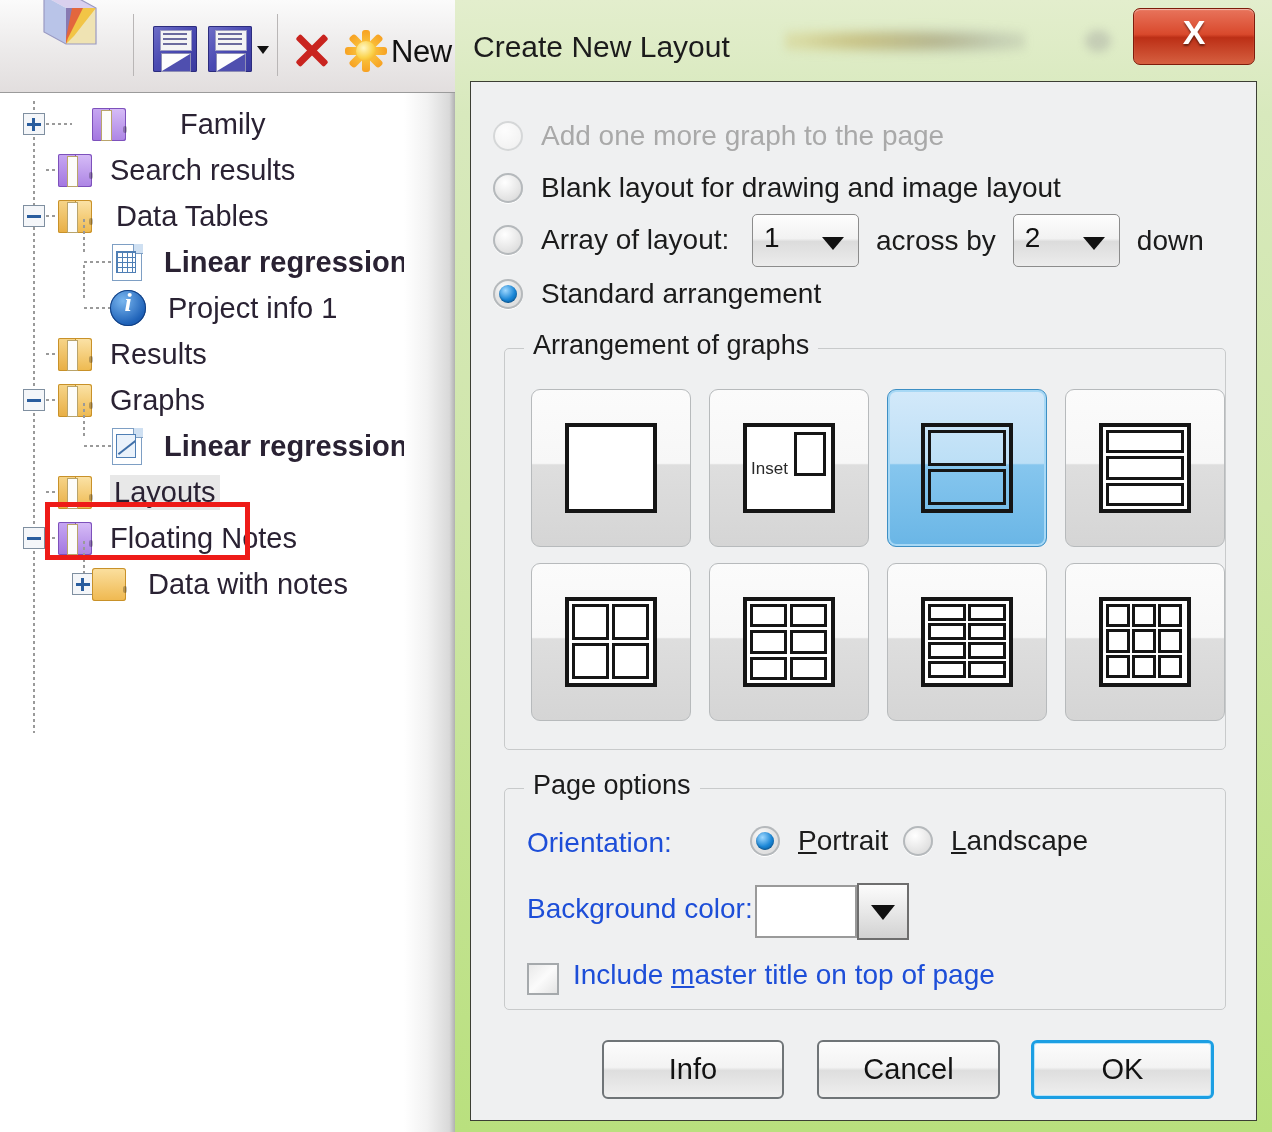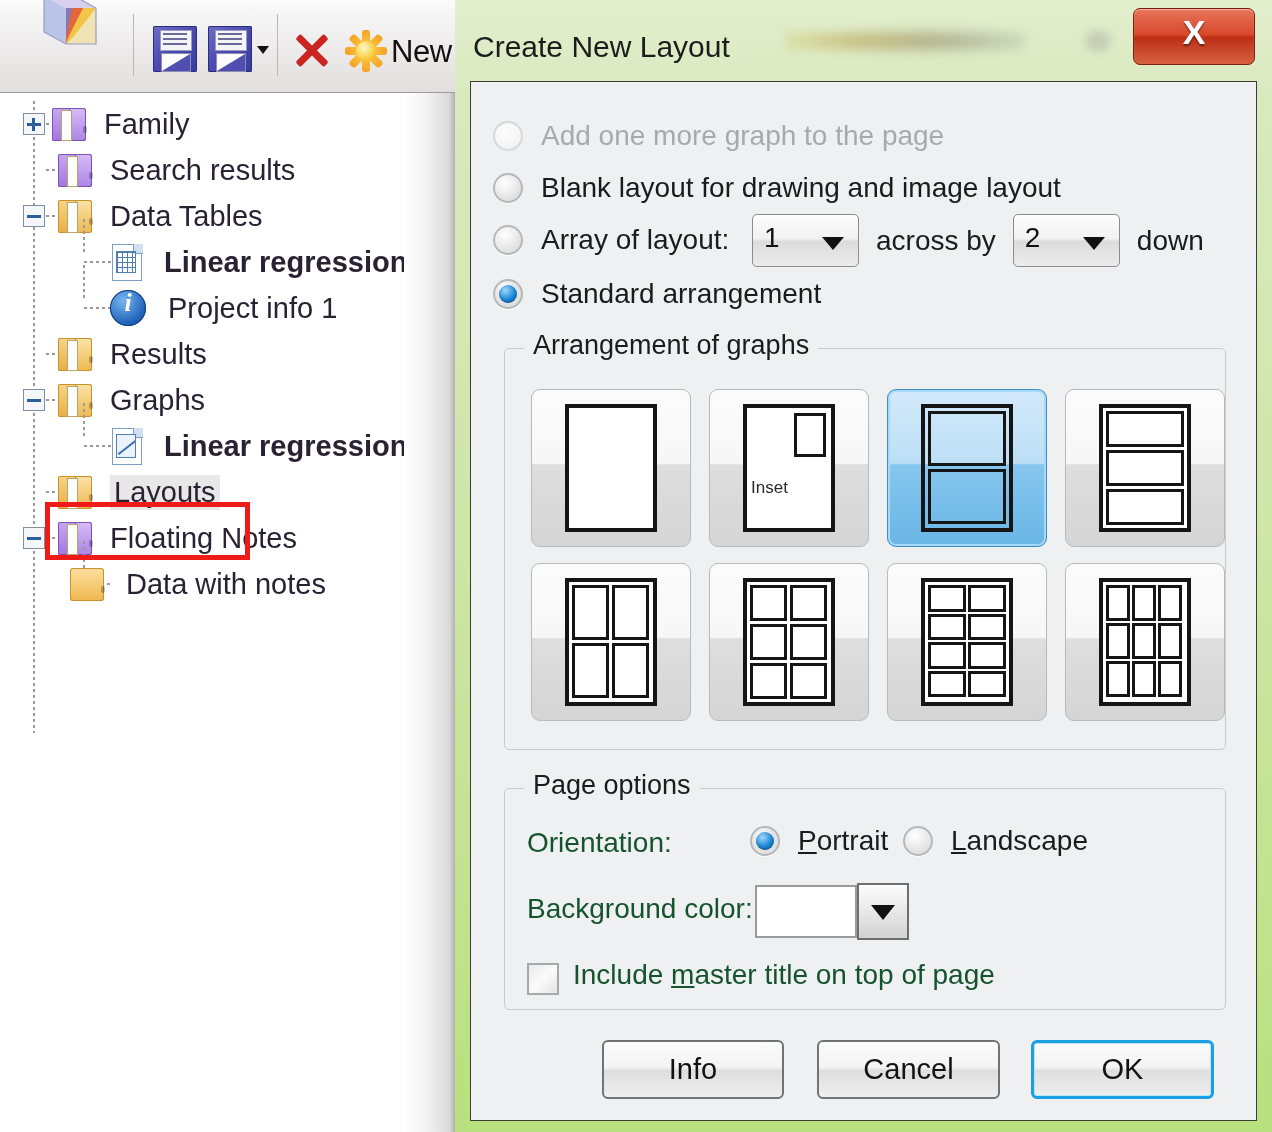--- a/index.html
+++ b/index.html
@@ -164,29 +164,29 @@
 
   
   .thumbs{position:absolute;left:26px;top:40px;display:grid;grid-template-columns:repeat(4,160px);
      grid-template-rows:158px 158px;gap:16px 18px;}
   .thumb{position:relative;border:1px solid #b7babc;border-radius:9px;
      background:linear-gradient(to bottom,#fbfbfb 0%,#f7f7f7 47%,#dedede 48%,#d5d5d5 100%);cursor:pointer;}
   .thumb.active{border:1px solid #3d8fc4;
      background:linear-gradient(to bottom,#d3e9fa 0%,#bcdff6 47%,#86c6ee 48%,#6ab6e6 100%);
      box-shadow:inset 0 0 0 2px #a7d8f5;}
   .page{position:absolute;left:50%;top:50%;transform:translate(-50%,-50%);
-     width:92px;height:128px;background:#fff;border:4px solid #151515;box-sizing:border-box;
+     width:92px;height:90px;background:#fff;border:4px solid #151515;box-sizing:border-box;
      display:flex;flex-wrap:wrap;align-content:flex-start;padding:3px;gap:3px;}
   .thumb.active .page{background:transparent;}
   .cell{border:3px solid #151515;background:transparent;box-sizing:border-box;}
   .inset-lbl{position:absolute;left:4px;bottom:30px;font-size:17px;color:#2a2a2a;font-family:"Liberation Sans",sans-serif;}
   .inset-box{position:absolute;right:5px;top:5px;width:32px;height:44px;border:3px solid #151515;box-sizing:border-box;}
 
   
-  .po-label{position:absolute;font-size:28px;color:#14532d;font-family:"Liberation Sans",sans-serif;}
+  .po-label{position:absolute;font-size:28px;color:#1d4ed8;font-family:"Liberation Sans",sans-serif;}
   .uline{text-decoration:underline;}
   .colorbox{position:absolute;width:102px;height:53px;background:#ffffff;border:2px solid #9a9a9a;box-sizing:border-box;
      box-shadow:inset 0 0 0 2px #fff;cursor:pointer;}
   .colorbtn{position:absolute;width:52px;height:57px;border:2px solid #6e6e6e;box-sizing:border-box;
      background:linear-gradient(to bottom,#fcfcfc,#e8e8e8 50%,#d2d2d2);cursor:pointer;}
   .colorbtn .arw{position:absolute;left:50%;top:50%;margin:-7px 0 0 -12px;width:0;height:0;
      border-left:12px solid transparent;border-right:12px solid transparent;border-top:15px solid #111;}
   .chk{position:absolute;width:32px;height:32px;border:2px solid #a5a9ac;box-sizing:border-box;
      background:linear-gradient(135deg,#e9e9e9,#fbfbfb 50%,#e4e4e4);cursor:pointer;}
 
@@ -255,21 +255,21 @@
         <div class="sb-core"></div>
       </div>
       <div class="new-label" style="left:46px;">New</div>
 
     </div>
   </div>
 
   <div id="tree">
     <div class="guide" style="top:8px;height:632px;"></div>
 
-    <div class="row" style="padding-left:52px;">
+    <div class="row" style="padding-left:92px;gap:36px;">
       <div class="pm plus" style="left:23px;top:12px;"></div>
       <div class="dash" style="left:46px;top:22px;"></div>
       <div class="fold purple">
           <div class="bk"></div>
           <div class="fr"></div>
           <div class="pg"></div>
           <div class="knob"></div>
         </div>
       <div class="lbl" style="margin-left:14px;">Family</div>
     </div>
@@ -287,21 +287,21 @@
 
     <div class="row" style="padding-left:58px;">
       <div class="pm" style="left:23px;top:12px;"></div>
       <div class="dash" style="left:46px;top:22px;"></div>
       <div class="fold yellow">
           <div class="bk"></div>
           <div class="fr"></div>
           <div class="pg"></div>
           <div class="knob"></div>
         </div>
-      <div class="lbl" style="margin-left:14px;">Data Tables</div>
+      <div class="lbl" style="margin-left:20px;">Data Tables</div>
     </div>
 
     <div class="row" style="padding-left:110px;">
       <div class="guide" style="left:83px;top:-20px;height:34px;"></div>
       <div class="dash" style="left:84px;top:22px;width:28px;"></div>
       <div class="docicon">
           <div class="sheet"></div>
           <div class="fold2"></div>
           <div class="gridmini"></div>
         </div>
@@ -366,21 +366,21 @@
       <div class="dash" style="left:46px;top:22px;"></div>
       <div class="fold purple">
           <div class="bk"></div>
           <div class="fr"></div>
           <div class="pg"></div>
           <div class="knob"></div>
         </div>
       <div class="lbl" style="margin-left:14px;">Floating Notes</div>
     </div>
 
-    <div class="row" style="padding-left:64px;">
+    <div class="row" style="padding-left:86px;">
       <div class="guide" style="left:83px;top:-20px;height:34px;"></div>
       <div class="pm plus" style="left:72px;top:12px;"></div>
       <div class="dash" style="left:95px;top:22px;width:18px;"></div>
       <div class="fold plainy" style="margin-left:6px;">
           <div class="bk"></div>
           <div class="knob"></div>
         </div>
       <div class="lbl" style="margin-left:18px;">Data with notes</div>
     </div>
   </div>

